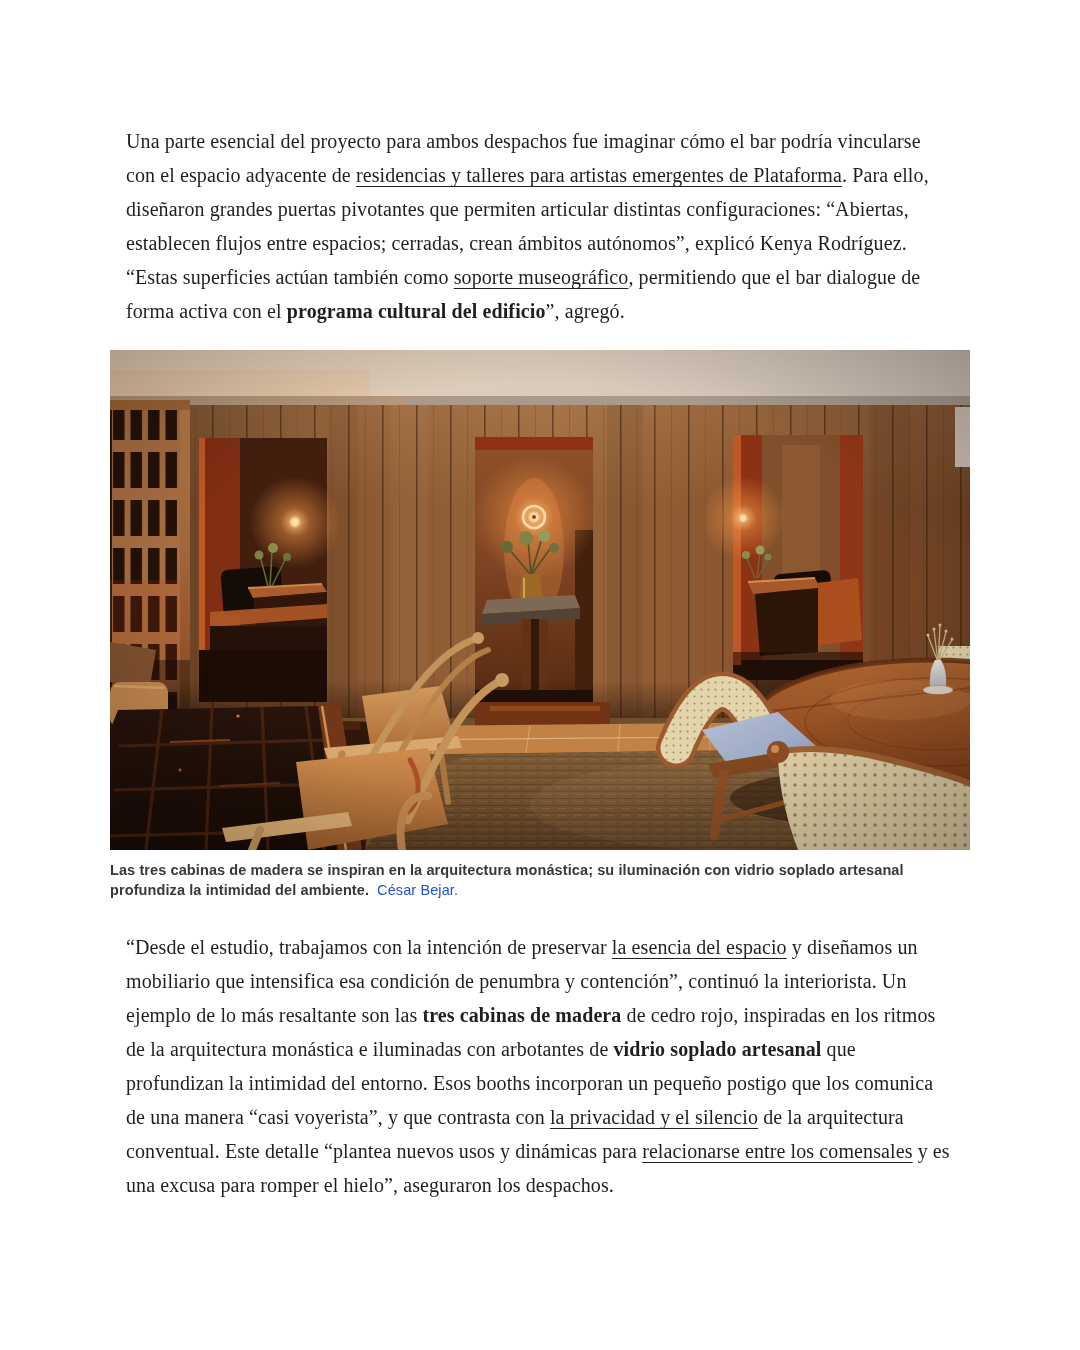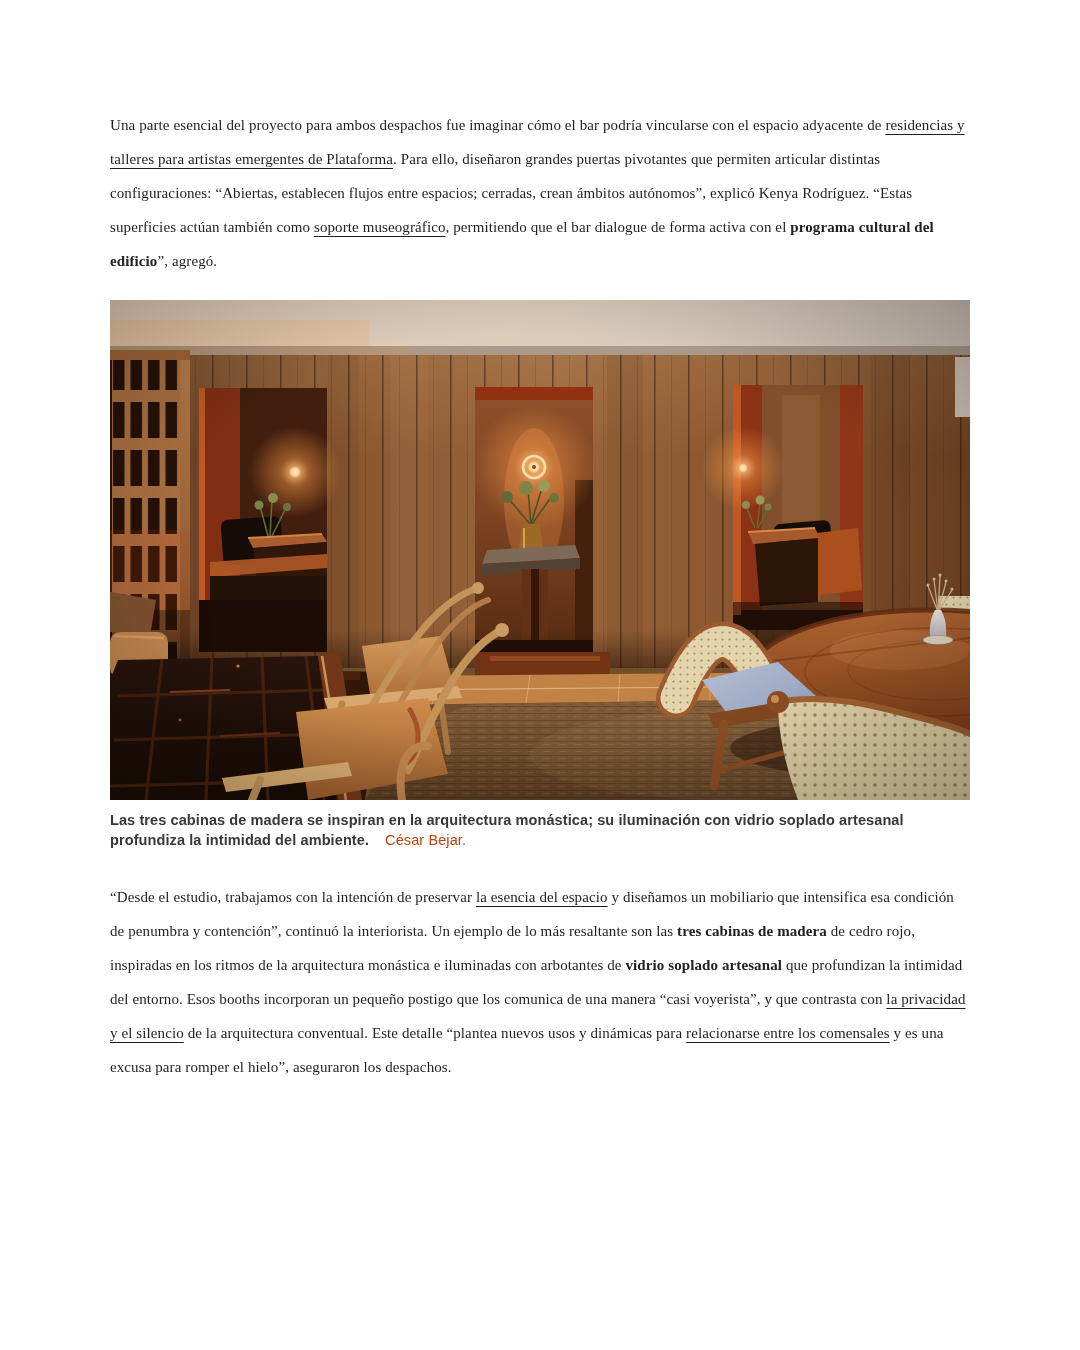--- a/index.html
+++ b/index.html
@@ -2,37 +2,37 @@
 <html><head>
 <meta charset="utf-8">
 <style>
   html,body{margin:0;padding:0;background:#ffffff;}
   body{
     width:1080px;height:1350px;overflow:hidden;position:relative;
     font-family:"Liberation Serif","DejaVu Serif",serif;color:#1f1f1f;
   }
   .content{width:860px;margin:0;padding:108px 0 0 110px;}
   p.body-text{
-    margin:0;font-size:15px;line-height:34px;letter-spacing:.1px;
+    margin:16px;font-size:20px;line-height:34px;letter-spacing:.1px;
     text-align:left;color:#1f1f1f;
   }
   p.body-text .seg-b{font-weight:700;}
   p.body-text a.seg-link{
     color:inherit;text-decoration:underline;
     text-decoration-thickness:1.4px;text-underline-offset:3.5px;cursor:pointer;
   }
   figure.photo-figure{margin:22px 0 30px 0;padding:0;width:860px;}
   .photo-frame{width:860px;height:500px;overflow:hidden;background:#3a2113;}
   .photo-frame svg{display:block;}
   figcaption.photo-caption{
     margin-top:10px;font-family:"Liberation Sans","DejaVu Sans",sans-serif;
     font-size:14.5px;line-height:20px;color:#383838;font-weight:700;
     letter-spacing:.1px;
   }
-  figcaption .credit{color:#c2410c;font-weight:400;margin-left:16px;}
+  figcaption .credit{color:#1d4ed8;font-weight:400;margin-left:8px;}
 </style>
 </head>
 <body>
 
 <main class="content">
   <article>
 
     <p class="body-text"><span class="seg-n">Una parte esencial del proyecto para ambos despachos fue imaginar cómo el bar podría vincularse con el espacio adyacente de </span><a class="seg-link">residencias y talleres para artistas emergentes de Plataforma</a><span class="seg-n">. Para ello, diseñaron grandes puertas pivotantes que permiten articular distintas configuraciones: “Abiertas, establecen flujos entre espacios; cerradas, crean ámbitos autónomos”, explicó Kenya Rodríguez. “Estas superficies actúan también como </span><a class="seg-link">soporte museográfico</a><span class="seg-n">, permitiendo que el bar dialogue de forma activa con el </span><span class="seg-b">programa cultural del edificio</span><span class="seg-n">”, agregó.</span></p>
 
     <figure class="photo-figure">

